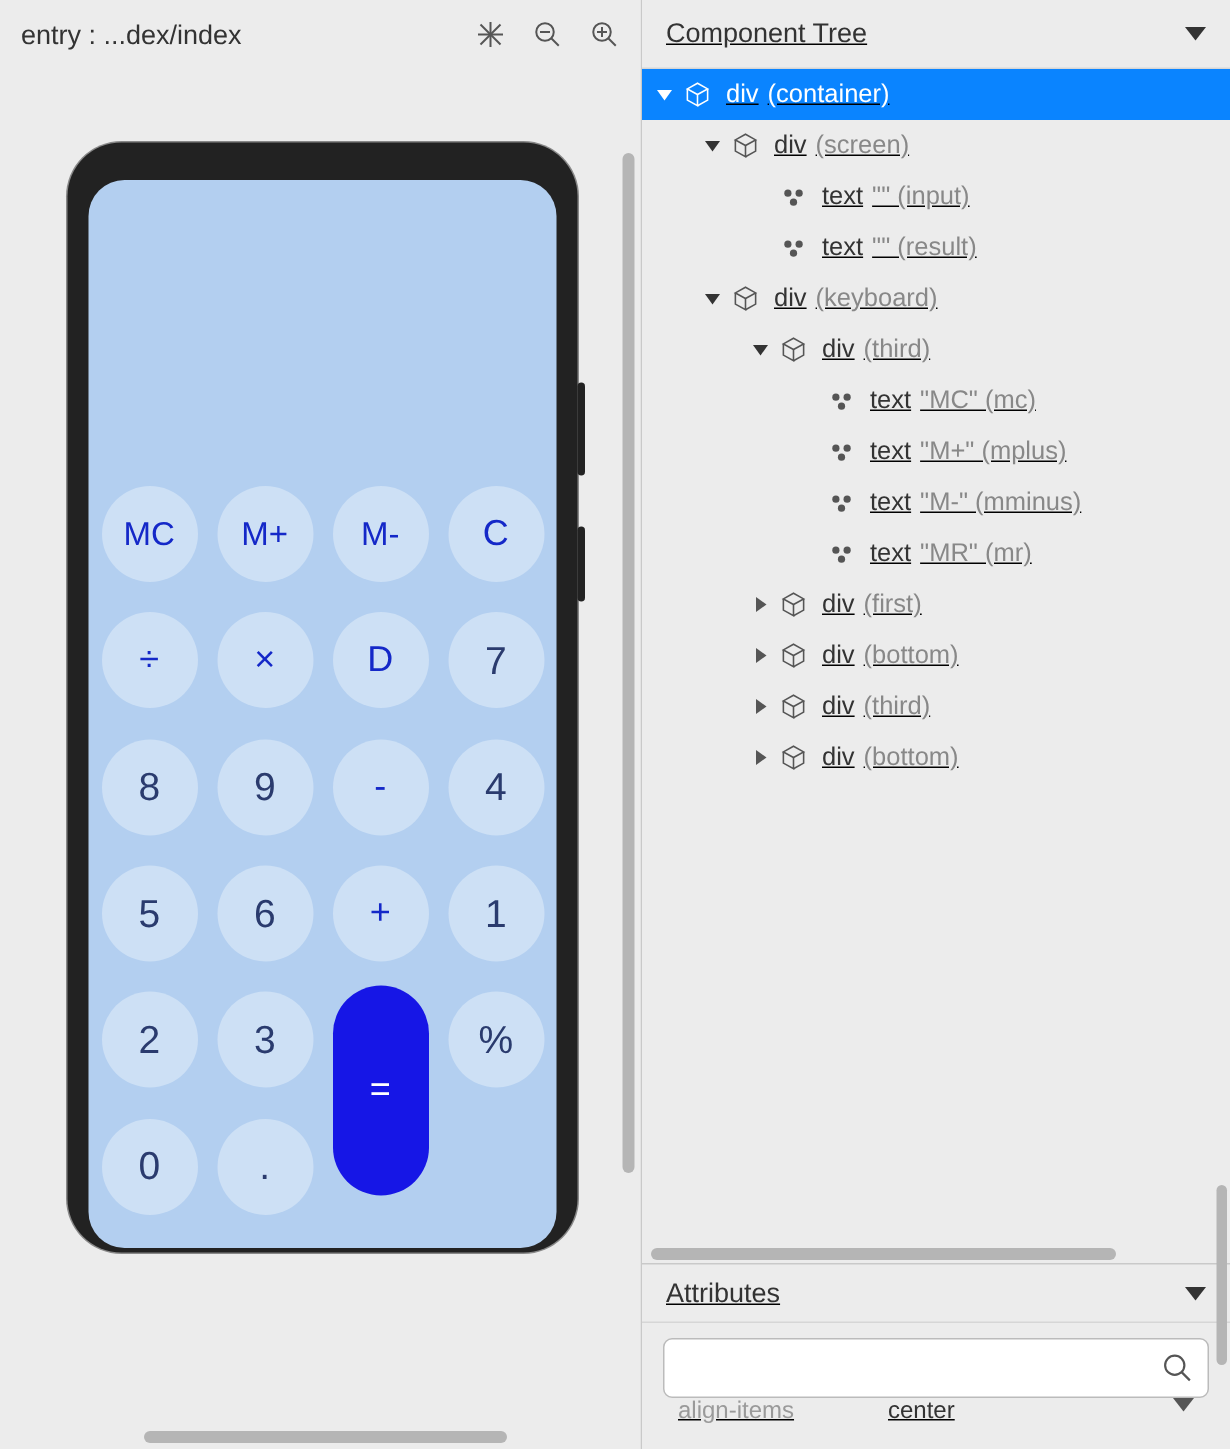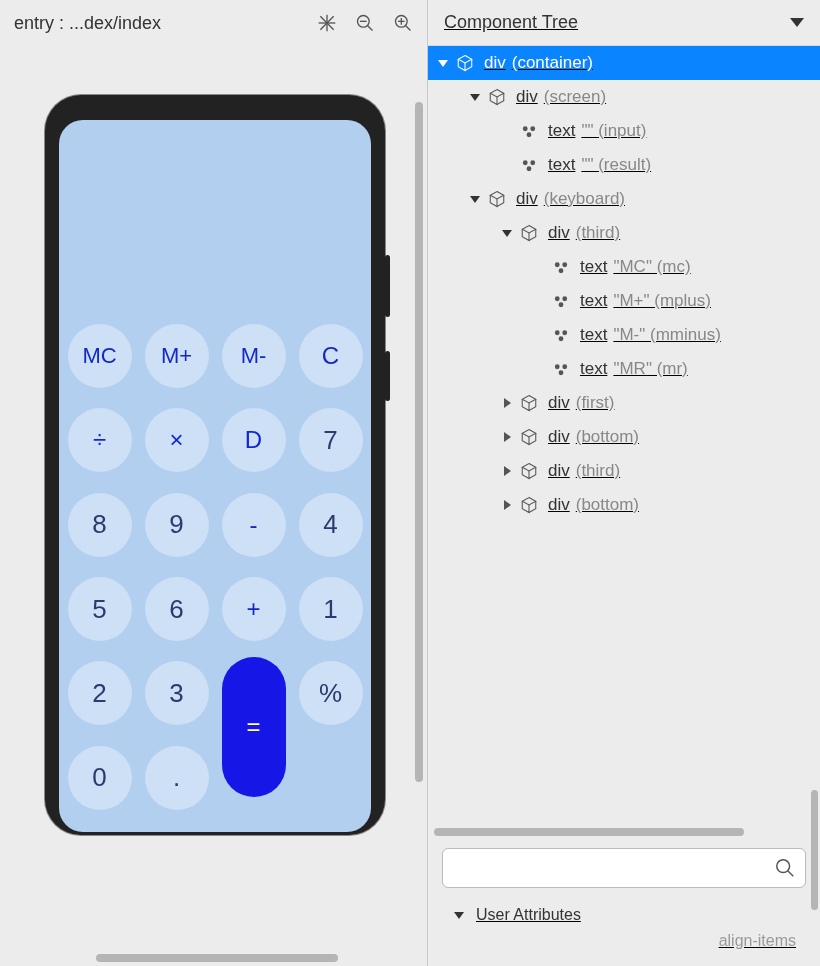--- a/index.html
+++ b/index.html
@@ -53,21 +53,21 @@
   .tree-scroll-h::after { content: ""; position: absolute; left: 6px; top: 2px; width: 310px; height: 8px; background: #b5b5b5; border-radius: 4px; }
 
   .attr-header { height: 40px; display: flex; align-items: center; padding: 0 16px; justify-content: space-between; border-top: 1px solid #c9c9c9; border-bottom: 1px solid #d6d6d6; }
   .attr-body { padding: 10px 14px 0 14px; }
   .search-wrap { position: relative; }
   .search-input { width: 100%; height: 40px; border: 1px solid #bbb; border-radius: 6px; padding: 0 40px 0 12px; font-size: 16px; background: #fff; }
   .search-icon { position: absolute; right: 10px; top: 9px; width: 22px; height: 22px; color: #555; }
 
   .subsection { display: flex; align-items: center; height: 34px; padding-left: 10px; margin-top: 10px; font-size: 16px; color: #333; }
   .subsection .tarrow { margin-right: 10px; }
-  .attr-row { display: flex; align-items: flex-end; height: 34px; font-size: 16px; padding: 0 10px; flex-direction: column; }
+  .attr-row { display: flex; align-items: flex-start; height: 34px; font-size: 16px; padding: 0 10px; }
   .attr-name { flex: 0 0 140px; color: #9a9a9a; }
   .attr-value { flex: 1; color: #333; }
   .attr-row .tri-down { border-top-color: #555; }
 
   .side-scroll-v { position: absolute; right: 2px; top: 790px; width: 7px; height: 120px; background: #b5b5b5; border-radius: 4px; }
   .side-area { position: relative; text-decoration: underline; }
 </style>
 </head>
 <body>
 
@@ -333,36 +333,34 @@
             <path d="M3 7 V17 L12 22 V12"></path>
             <path d="M21 7 V17 L12 22"></path>
           </svg>
         </span>
         <span class="tree-label">div</span>
         <span class="tree-muted"> (bottom)</span>
       </div>
     </div>
   <div class="tree-scroll-h"></div>
 
+  <div class="attr-header">
+    <span class="side-title">Attributes</span>
+    <span class="tri-down"></span>
+  </div>
   <div class="attr-body">
     <div class="search-wrap">
       <input class="search-input" placeholder="" style="">
       <span class="search-icon">
         <svg viewBox="0 0 24 24" fill="none" stroke="currentColor" stroke-width="1.6">
           <circle cx="10" cy="10" r="7"></circle>
             <line x1="15" y1="15" x2="21" y2="21"></line>
         </svg>
       </span>
     </div>
-    <div class="subsection">
-      <span class="tarrow">
-          <span class="open"></span>
-        </span>
-      <span>User Attributes</span>
-    </div>
     <div id="attr-rows">
         <div class="attr-row">
           <span class="attr-name">align-items</span>
           <span class="attr-value">center</span>
           <span class="tri-down"></span>
         </div>
       </div>
   </div>
 
   <div class="side-scroll-v"></div>

